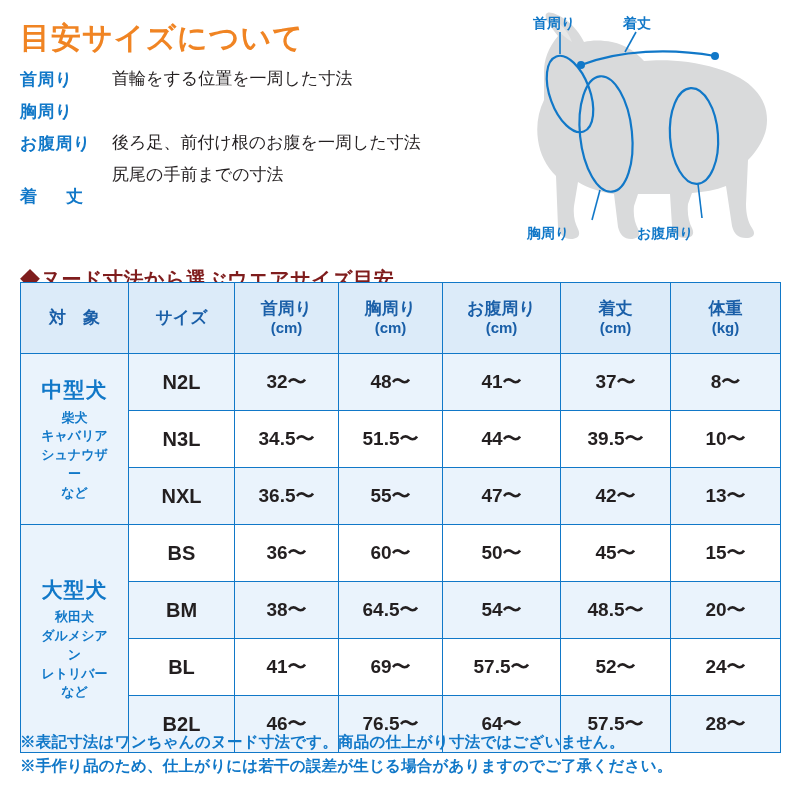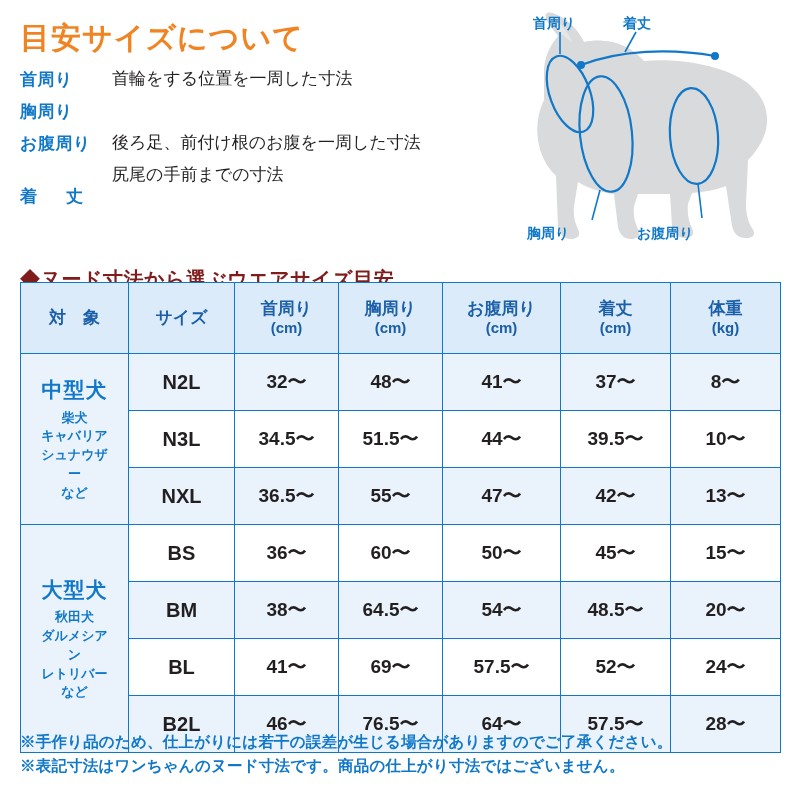--- a/index.html
+++ b/index.html
@@ -364,17 +364,17 @@
           <td class="val">76.5〜</td>
           <td class="val">64〜</td>
           <td class="val">57.5〜</td>
           <td class="val">28〜</td>
         </tr>
       </tbody>
     </table>
   </div>
 
   <div class="notes">
+    <div class="note">※表記寸法はワンちゃんのヌード寸法です。商品の仕上がり寸法ではございません。</div>
     <div class="note">※手作り品のため、仕上がりには若干の誤差が生じる場合がありますのでご了承ください。</div>
-    <div class="note">※表記寸法はワンちゃんのヌード寸法です。商品の仕上がり寸法ではございません。</div>
   </div>
 
 </div>
 
 </body></html>

